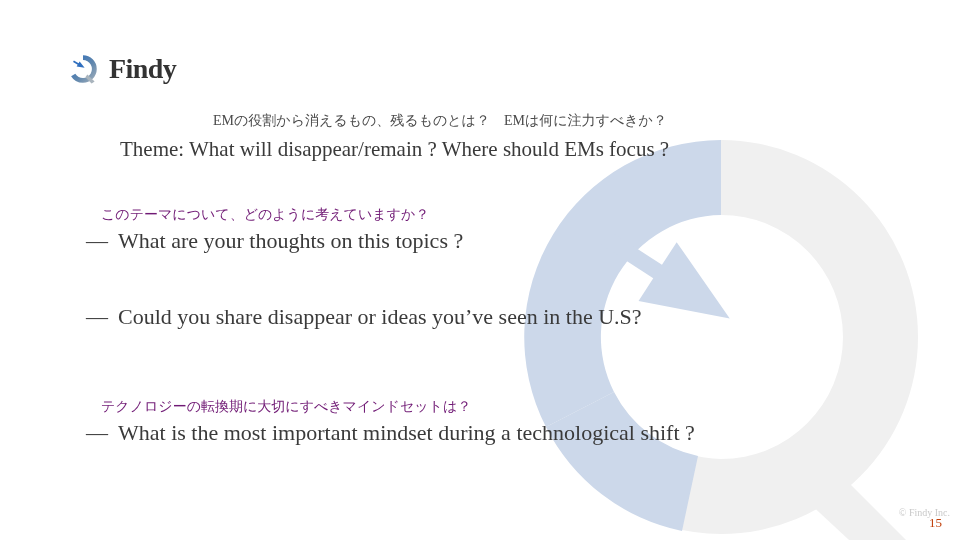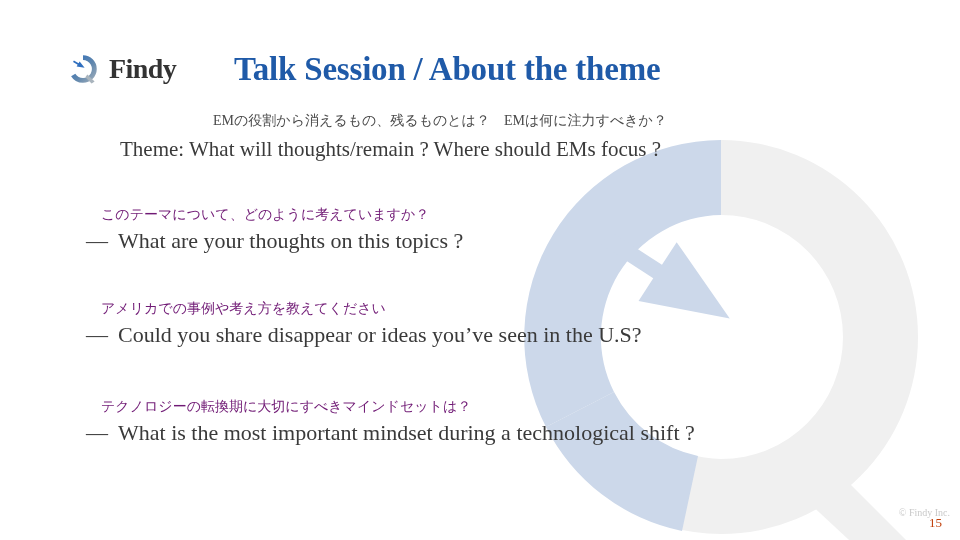--- a/index.html
+++ b/index.html
@@ -192,35 +192,33 @@
         </defs>
         <path d="M17 3.2 A13.8 13.8 0 1 1 16.9 30.8 A13.8 13.8 0 0 1 5.1 24.2
                  L9.3 21.8 A9 9 0 1 0 17 8 Z" fill="url(#qgrad)"></path>
         <path d="M12 9.5 L19.5 12.5 L12 15.5 L12 13.4 L6.6 13.4 L6.6 11.6 L12 11.6 Z" fill="#2f6fbf" transform="rotate(30 13 12.5)"></path>
         <path d="M21.4 22.4 L28.6 29.6 L25.6 31.4 L19.3 25.2 Z" fill="#a9b4bd"></path>
       </svg>
     </span>
     <span class="wordmark">Findy</span>
   </div>
 
-  <div id="title">Talk Session / About the theme</div>
 
   <div id="theme-jp">EMの役割から消えるもの、残るものとは？　EMは何に注力すべきか？</div>
-  <div id="theme-en">Theme: What will thoughts/remain ?  Where should EMs focus ?</div>
+  <div id="theme-en">Theme: What will disappear/remain ?  Where should EMs focus ?</div>
 
   <div class="qblock" id="q1">
     <div class="jp">このテーマについて、どのように考えていますか？</div>
     <div class="en">
       <span class="dash">—</span>
       <span>What are your thoughts on this topics ?</span>
     </div>
   </div>
 
   <div class="qblock" id="q2">
-    <div class="jp">アメリカでの事例や考え方を教えてください</div>
     <div class="en">
       <span class="dash">—</span>
       <span>Could you share disappear or ideas you’ve seen in the U.S?</span>
     </div>
   </div>
 
   <div class="qblock" id="q3">
     <div class="jp">テクノロジーの転換期に大切にすべきマインドセットは？</div>
     <div class="en">
       <span class="dash">—</span>

